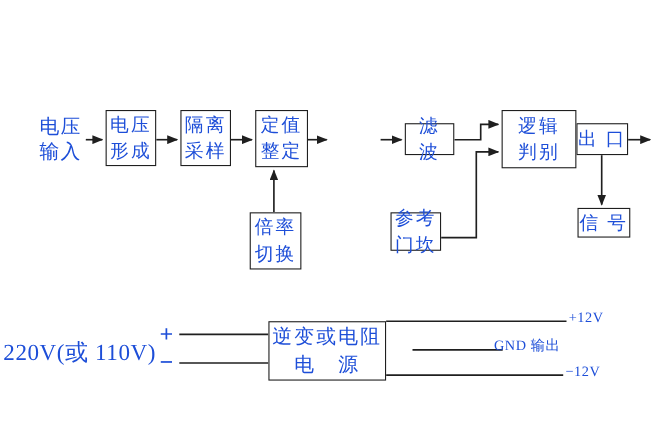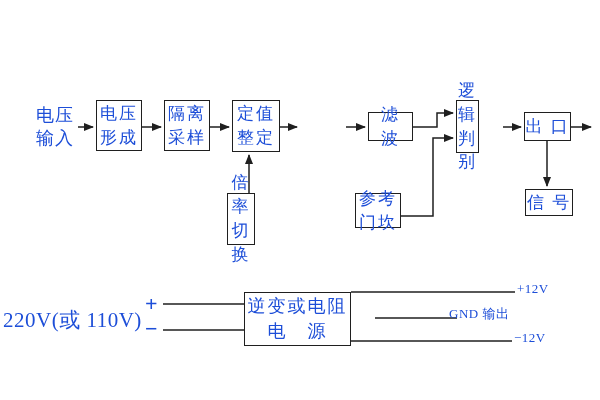--- a/index.html
+++ b/index.html
@@ -62,28 +62,28 @@
 
   <div class="box" style="left:164px;top:100px;width:46px;height:51px;">隔离
 采样</div>
 
   <div class="box" style="left:232px;top:100px;width:48px;height:52px;">定值
 整定</div>
 
 
   <div class="box" style="left:368px;top:112px;width:45px;height:29px;">滤 波</div>
 
-  <div class="box" style="left:456px;top:100px;width:23px;height:53px;font-family:Liberation Serif, serif;">逻辑
+  <div class="box" style="left:456px;top:100px;width:68px;height:53px;font-family:Liberation Serif, serif;">逻辑
 判别</div>
 
   <div class="box" style="left:524px;top:112px;width:47px;height:29px;">出 口</div>
 
   <div class="box" style="left:525px;top:189px;width:48px;height:27px;">信 号</div>
 
-  <div class="box" style="left:227px;top:193px;width:28px;height:52px;">倍率
+  <div class="box" style="left:227px;top:193px;width:47px;height:52px;">倍率
 切换</div>
 
   <div class="box" style="left:355px;top:193px;width:46px;height:35px;">参考
 门坎</div>
 
   <div class="lbl lbl-mains" style="left:3px;top:307px;">220V(或 110V)</div>
 
   <div class="lbl lbl-sign" style="left:145px;top:290px;">+</div>
 
   <div class="lbl lbl-sign" style="left:145px;top:315px;">−</div>

